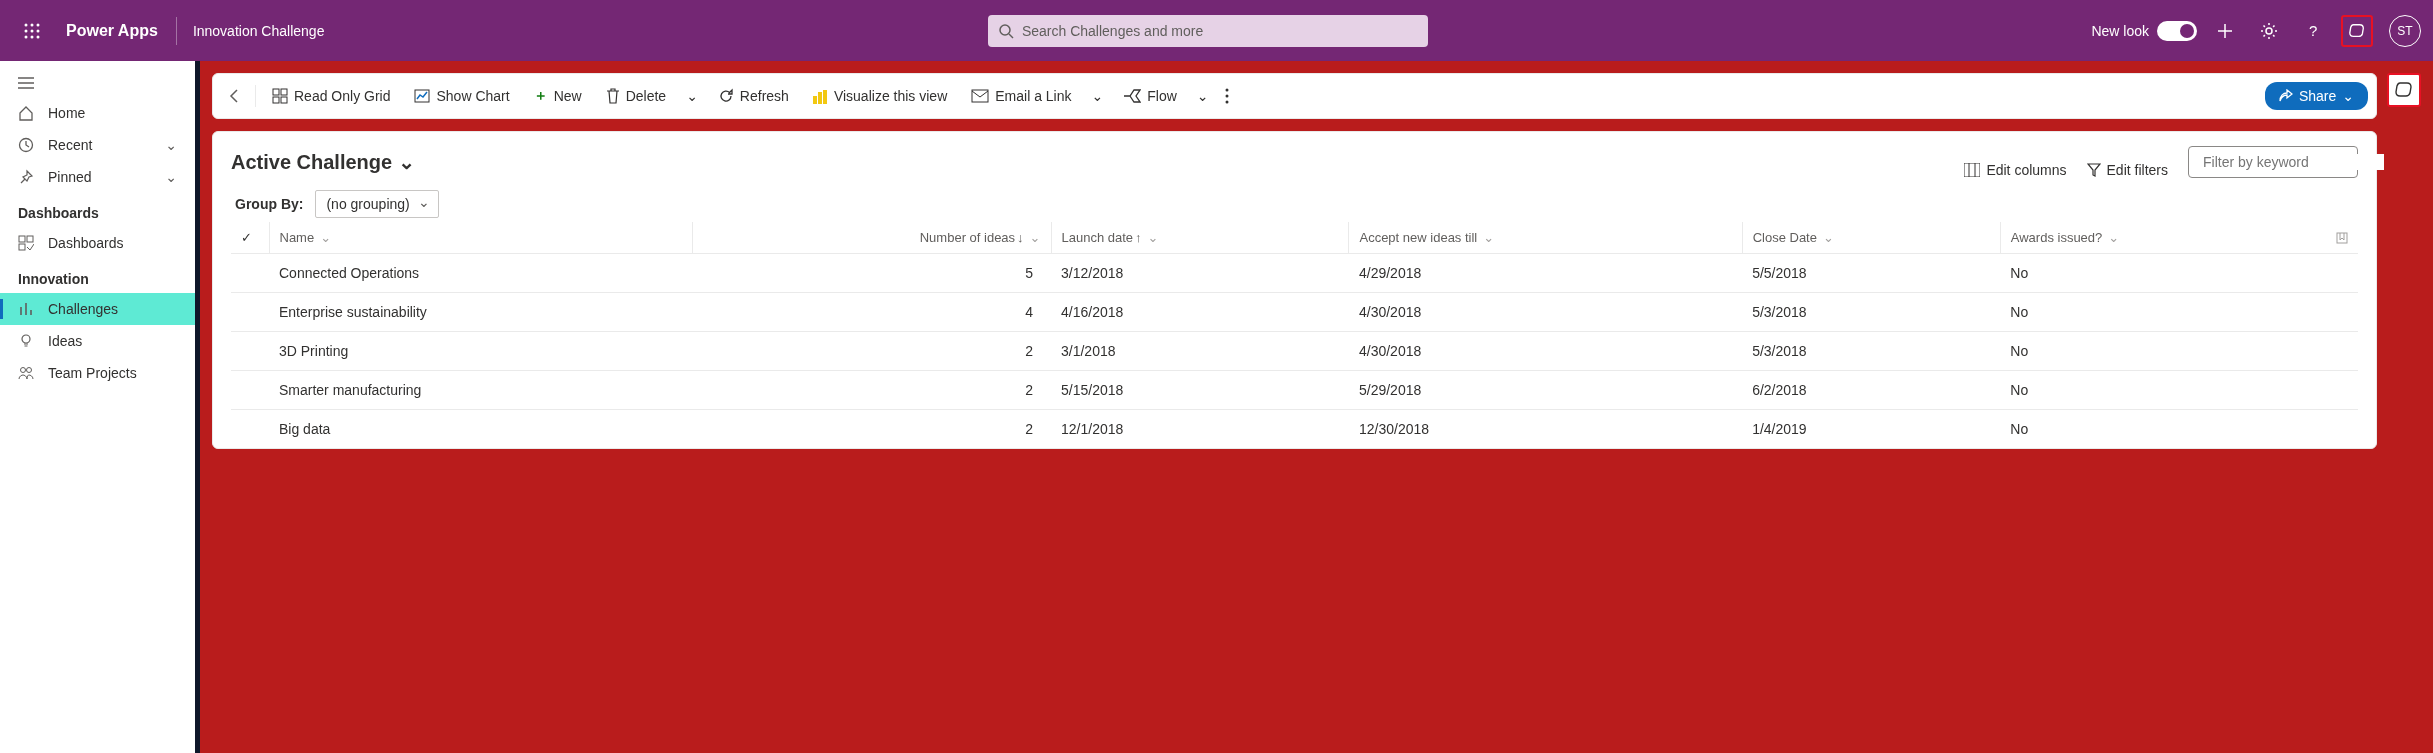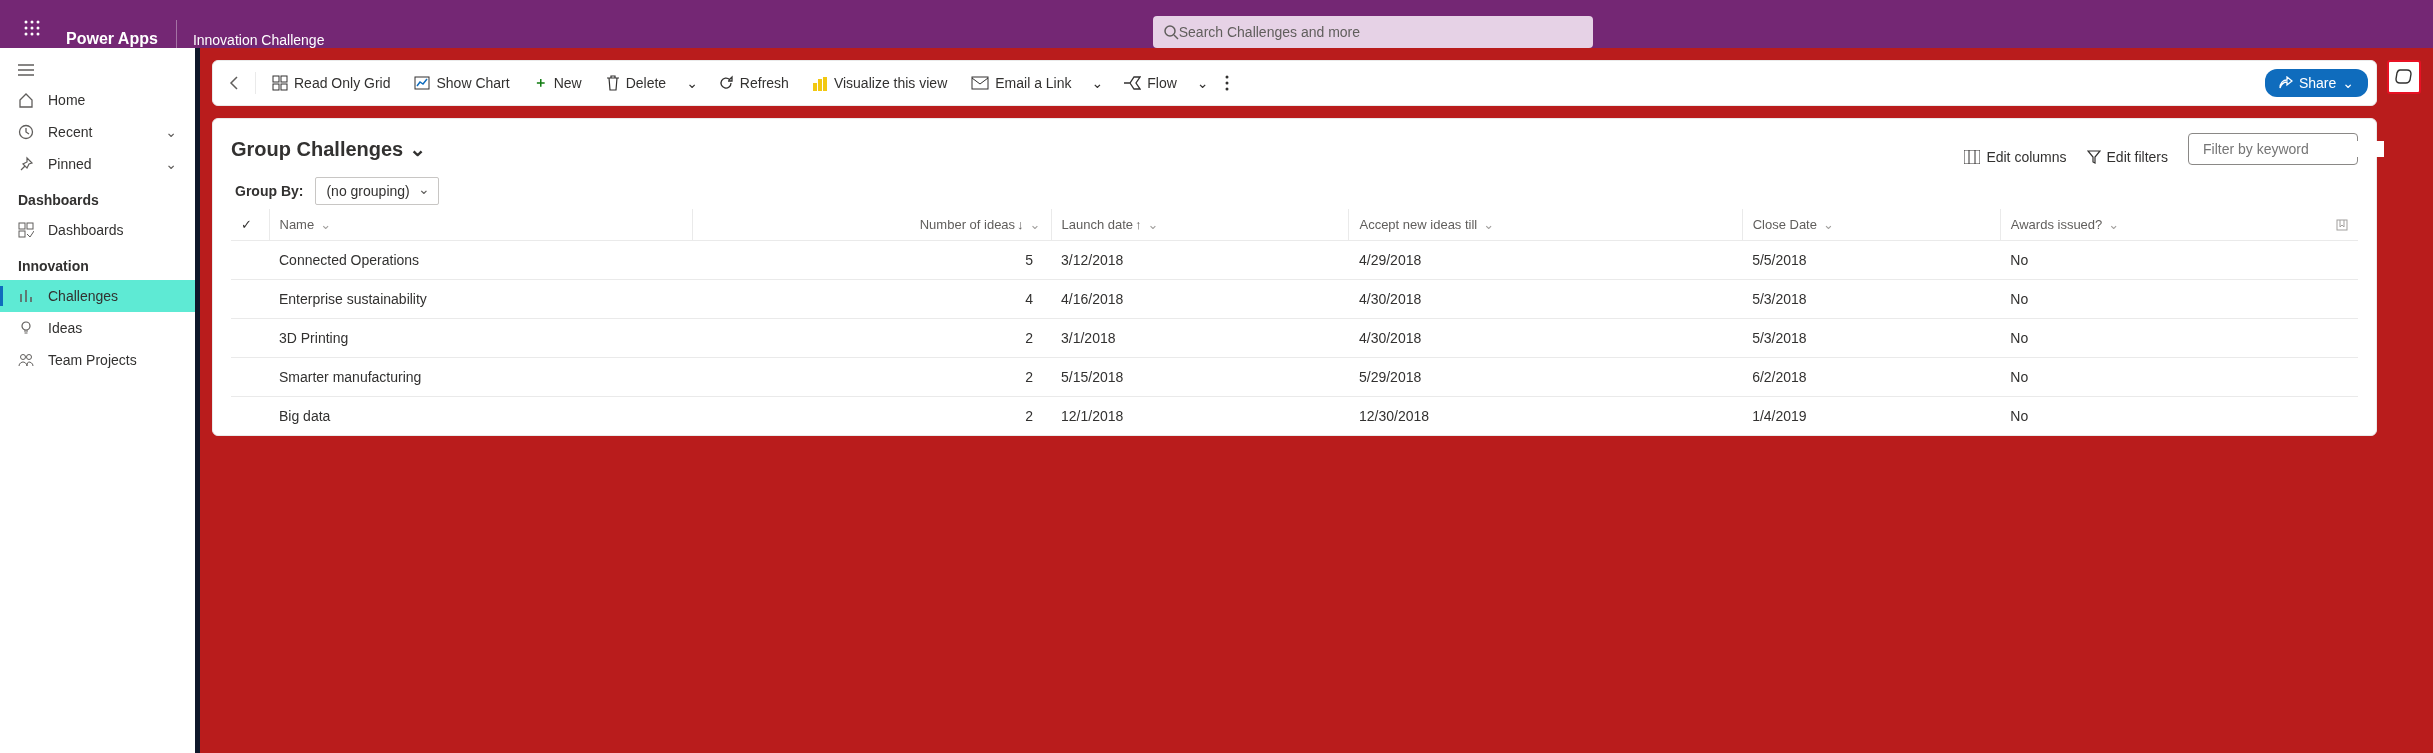--- a/index.html
+++ b/index.html
@@ -5,23 +5,23 @@
     * { box-sizing: border-box; margin: 0; padding: 0; }
     body {
       font-family: "Segoe UI", -apple-system, BlinkMacSystemFont, sans-serif;
       font-size: 14px;
       color: #323130;
       background: #fff;
     }
     .header {
       background: #742774;
       color: #fff;
-      height: 48px;
+      height: 61px;
       display: flex;
-      align-items: flex-end;
+      align-items: center;
       padding: 0 12px;
       gap: 0;
     }
     .waffle-icon {
       width: 40px;
       height: 40px;
       display: flex;
       align-items: center;
       justify-content: center;
       cursor: pointer;
@@ -44,21 +44,21 @@
     .header-spacer { flex: 1; }
     .search-box {
       background: #e6d2e6;
       color: #605e5c;
       width: 440px;
       height: 32px;
       border-radius: 4px;
       display: flex;
       align-items: center;
       padding: 16px 10px;
-      gap: 0;
+      gap: 8px;
       margin-right: auto;
     }
     .search-box input {
       background: transparent;
       border: none;
       outline: none;
       flex: 1;
       font-size: 14px;
       color: #323130;
     }
@@ -281,20 +281,48 @@
   <div class="search-box">
     <svg width="16" height="16" viewBox="0 0 16 16">
         <circle cx="7" cy="7" r="5" fill="none" stroke="#605e5c" stroke-width="1.5"></circle>
         <line x1="11" y1="11" x2="15" y2="15" stroke="#605e5c" stroke-width="1.5"></line>
       </svg>
     <input type="text" placeholder="Search Challenges and more" style="">
   </div>
 
   <div class="header-spacer"></div>
 
+  <div class="header-right">
+    <div class="new-look">
+      <span>New look</span>
+      <div class="toggle"></div>
+    </div>
+    <div class="header-icon-btn">
+      <svg width="16" height="16" viewBox="0 0 16 16">
+          <path d="M8 1v14M1 8h14" stroke="#fff" stroke-width="1.5"></path>
+        </svg>
+    </div>
+    <div class="header-icon-btn">
+      <svg width="18" height="18" viewBox="0 0 18 18">
+          <circle cx="9" cy="9" r="3" fill="none" stroke="#fff" stroke-width="1.5"></circle>
+          <path d="M9 1v2M9 15v2M1 9h2M15 9h2M3.5 3.5l1.4 1.4M13.1 13.1l1.4 1.4M3.5 14.5l1.4-1.4M13.1 4.9l1.4-1.4" stroke="#fff" stroke-width="1.5"></path>
+        </svg>
+    </div>
+    <div class="header-icon-btn">
+      <svg width="18" height="18" viewBox="0 0 18 18">
+          <text x="5" y="14" fill="#fff" font-size="15">?</text>
+        </svg>
+    </div>
+    <div class="header-icon-btn copilot-red">
+      <svg width="18" height="18" viewBox="0 0 20 20">
+          <path d="M6 3 Q4 3 3 6 L2 12 Q2 16 6 16 L12 16 Q15 16 16 13 L17 7 Q17 3 13 3 Z" fill="none" stroke="#fff" stroke-width="1.5"></path>
+        </svg>
+    </div>
+    <div class="avatar">ST</div>
+  </div>
 </div>
 
 <div class="layout">
 
   <div class="sidebar">
     <div class="hamburger">
       <svg width="16" height="12" viewBox="0 0 16 12">
           <path d="M0 1h16M0 6h16M0 11h16" stroke="#605e5c" stroke-width="1.5"></path>
         </svg>
     </div>
@@ -435,21 +463,21 @@
               <path d="M8 1l5 4-5 4V6C4 6 2 9 1 12c0-5 3-8 7-8V1z" fill="none" stroke="#fff" stroke-width="1.3"></path>
             </svg>
         <span>Share</span>
         <span>⌄</span>
       </div>
     </div>
 
     <div class="view-panel">
       <div class="view-header">
         <div class="view-title">
-          <span>Group Challenges</span>
+          <span>Active Challenge</span>
           <span>⌄</span>
         </div>
         <div class="view-actions">
           <div class="link-action">
             <svg width="16" height="14" viewBox="0 0 16 14">
                   <rect x="0" y="0" width="16" height="14" fill="none" stroke="#323130"></rect>
                   <path d="M5 0v14M11 0v14" stroke="#323130"></path>
                 </svg>
             <span>Edit columns</span>
           </div>

